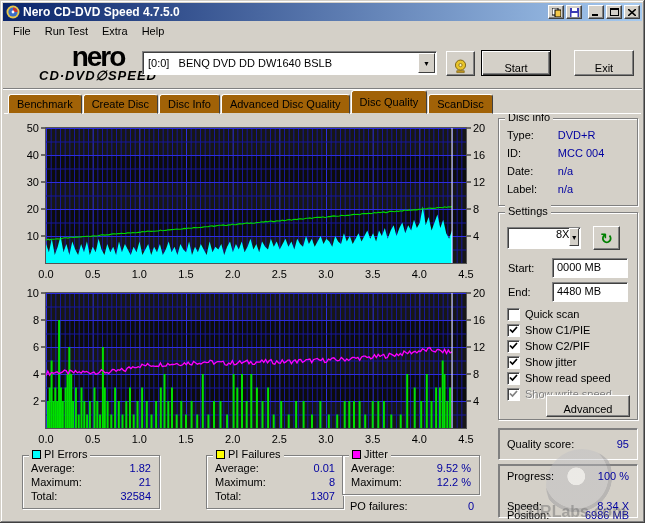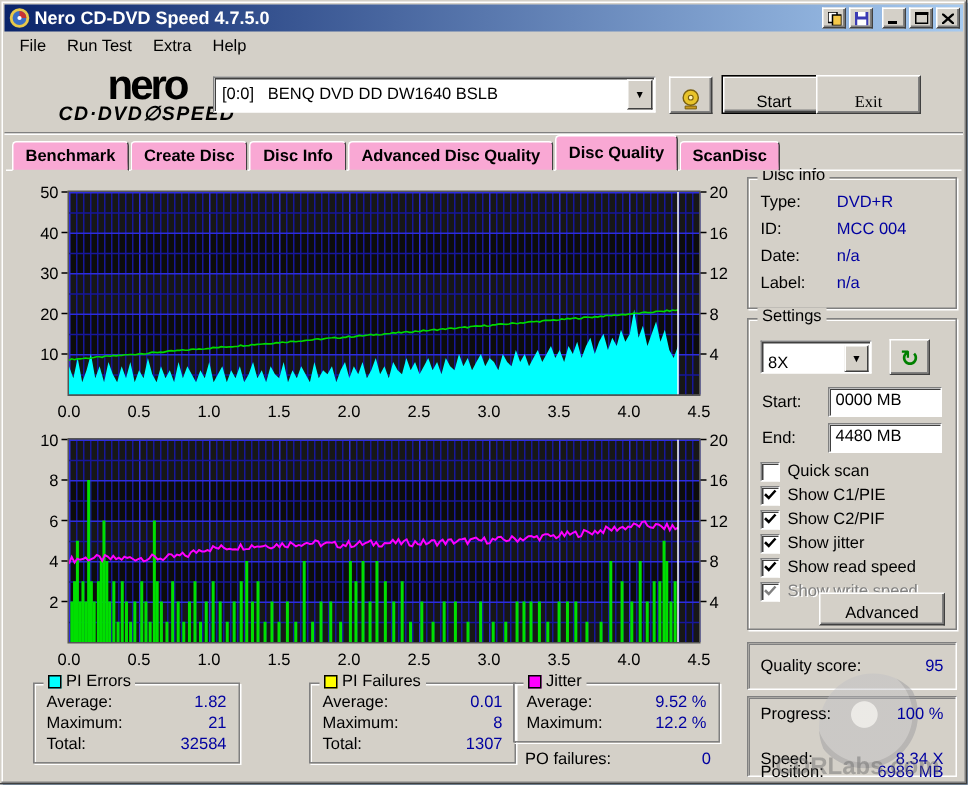--- a/index.html
+++ b/index.html
@@ -33,41 +33,41 @@
     display:flex;align-items:center;}
   .combo .cval{flex:1;padding-left:5px;white-space:pre;overflow:hidden;}
   .combo .cbtn{width:17px;height:20px;margin-right:1px;background:#D4D0C8;border:1px solid;
     border-color:#fff #404040 #404040 #fff;display:flex;align-items:center;justify-content:center;font-size:7px;}
   .btn{background:#D4D0C8;border:1px solid;border-color:#fff #404040 #404040 #fff;
     box-shadow:inset -1px -1px 0 #808080;display:flex;align-items:flex-end;justify-content:center;
     font-family:"Liberation Sans",sans-serif;font-size:11px;}
   .btn.default{border:1px solid #000;box-shadow:inset 1px 1px 0 #fff, inset -1px -1px 0 #404040, inset -2px -2px 0 #808080;}
   #eject-btn{position:absolute;left:446px;top:51px;width:29px;height:25px;}
   #start-btn{position:absolute;left:481px;top:50px;width:70px;height:26px;}
-  #exit-btn{position:absolute;left:544px;top:50px;width:70px;height:26px;font-family:Liberation Serif, serif;}
+  #exit-btn{position:absolute;left:574px;top:50px;width:60px;height:26px;}
   
   .tabrow{position:absolute;left:8px;top:92px;height:22px;display:flex;align-items:flex-end;z-index:3;}
-  .tab{height:20px;padding:3px 8px 2px;background:#f9a8d4;border:1px solid;border-color:#fff #404040 #D4D0C8 #fff;
-    border-radius:3px 3px 0 0;margin-right:1px;white-space:nowrap;font-weight:bold;}
+  .tab{height:20px;padding:3px 8px 2px;background:#a16207;border:1px solid;border-color:#fff #404040 #D4D0C8 #fff;
+    border-radius:3px 3px 0 0;margin-right:1px;white-space:nowrap;}
   .tab.active{height:24px;margin-top:-4px;padding-top:5px;position:relative;z-index:4;
     border-color:#fff #404040 #D4D0C8 #fff;box-shadow:0 2px 0 #D4D0C8;}
   .page-top{position:absolute;left:4px;top:113px;width:637px;height:1px;background:#fff;z-index:2;}
   
   svg.chart{position:absolute;left:8px;}
   #chart1{top:122px;} #chart2{top:287px;}
   
   .group{position:absolute;border:1px solid #808080;box-shadow:inset 1px 1px 0 #fff,1px 1px 0 #fff;}
   .group>.glabel{position:absolute;top:-8px;left:6px;background:#D4D0C8;padding:0 3px;display:flex;align-items:center;gap:3px;}
   .swatch{width:9px;height:9px;border:1px solid #000;display:inline-block;}
   .row{position:absolute;left:8px;right:8px;height:14px;display:flex;}
   .row .lab{flex:1;}
   .row .val{color:#0000A0;text-align:right;white-space:pre;}
   
   .sunken{background:#fff;border:1px solid;border-color:#808080 #fff #fff #808080;box-shadow:inset 1px 1px 0 #404040;}
-  #speed-combo{position:absolute;left:8px;top:14px;width:74px;height:22px;display:flex;align-items:flex-end;}
+  #speed-combo{position:absolute;left:8px;top:14px;width:74px;height:22px;display:flex;align-items:flex-start;padding-left:44px;}
   #speed-combo .cval{flex:1;padding-left:4px;}
   #speed-combo .cbtn{width:16px;height:18px;margin-right:1px;background:#D4D0C8;border:1px solid;
     border-color:#fff #404040 #404040 #fff;display:flex;align-items:center;justify-content:center;font-size:7px;}
   #refresh-btn{position:absolute;left:94px;top:13px;width:27px;height:24px;color:#008000;font-weight:bold;font-size:15px;font-family:"DejaVu Sans",sans-serif;}
   .fieldlab{position:absolute;left:9px;height:14px;}
   .field{position:absolute;left:53px;width:76px;height:20px;padding:2px 4px 0;}
   .cbrow{position:absolute;left:8px;height:14px;display:flex;align-items:center;gap:5px;}
   .cb{width:13px;height:13px;background:#fff;border:1px solid;border-color:#808080 #fff #fff #808080;
     box-shadow:inset 1px 1px 0 #404040;display:flex;align-items:center;justify-content:center;flex:0 0 auto;}
   .cbrow.disabled .cblabel{color:#808080;text-shadow:1px 1px 0 #fff;}

